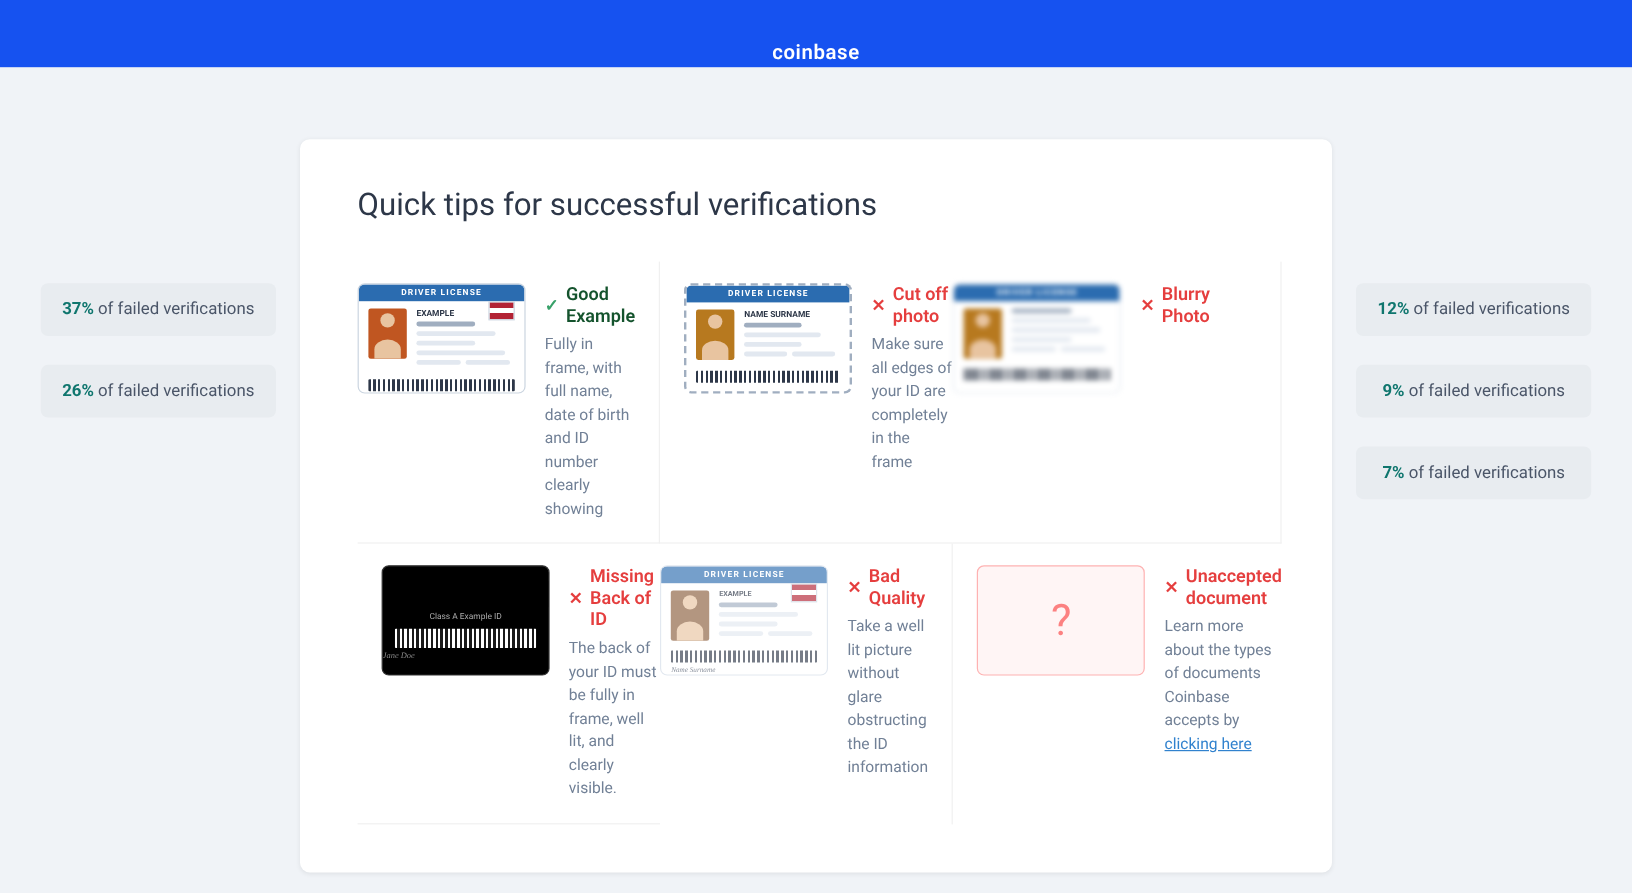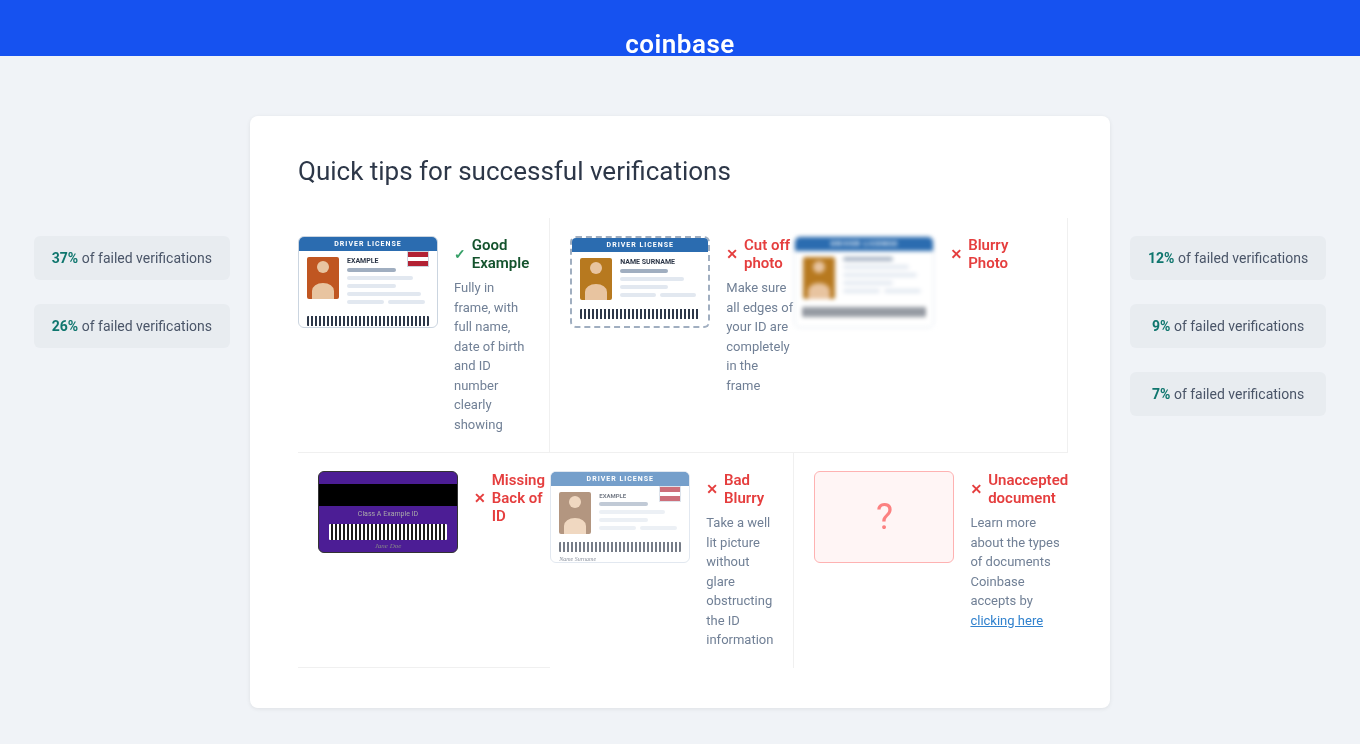--- a/index.html
+++ b/index.html
@@ -13,21 +13,21 @@
     
     .header {
       background: #1652f0;
       height: 56px;
       display: flex;
       align-items: center;
       justify-content: center;
     }
     .header-logo {
       color: white;
-      font-size: 26px;
+      font-size: 17px;
       font-weight: 600;
       letter-spacing: 0.5px;
       margin-top: 32px;
     }
 
     
     .main-content {
       display: flex;
       align-items: flex-start;
       justify-content: center;
@@ -231,22 +231,22 @@
       font-size: 6px;
       font-style: italic;
       color: #4a5568;
       margin: 0 8px 2px;
       font-family: cursive;
     }
 
     
     .id-back-card {
       width: 140px;
-      height: 82px;
-      background: #4c1d95;
+      height: 92px;
+      background: #000000;
       border-radius: 6px;
       border: 1px solid #333;
       position: relative;
       overflow: hidden;
     }
     .id-back-strip {
       background: #000;
       height: 22px;
       margin-top: 12px;
     }
@@ -259,21 +259,21 @@
     .id-back-barcode {
       height: 16px;
       background: repeating-linear-gradient(90deg, white 0px, white 2px, #1a1a1a 2px, #1a1a1a 4px);
       margin: 6px 10px 2px;
       border-radius: 1px;
     }
     .id-back-sig {
       font-size: 7px;
       font-style: italic;
       color: #888;
-      text-align: center;
+      text-align: left;
       font-family: cursive;
     }
 
     
     .question-mark {
       font-size: 36px;
       color: #fc8181;
     }
 
     
@@ -445,20 +445,21 @@
             <div class="id-back-label">Class A Example ID</div>
             <div class="id-back-barcode"></div>
             <div class="id-back-sig">Jane Doe</div>
           </div>
         </div>
         <div class="tip-content">
           <div class="tip-status">
             <span class="tip-status-icon bad">✕</span>
             <span class="tip-title bad">Missing Back of ID</span>
           </div>
+          <p class="tip-desc">The back of your ID must be fully in frame, well lit, and clearly visible.</p>
         </div>
       </div>
 
       <div class="tip-item">
         <div class="id-card-wrapper">
           <div class="id-card glare">
             <div class="id-top-bar">DRIVER LICENSE</div>
             <div class="id-body">
               <div class="id-photo" style="background: #8b5e3c;"></div>
               <div class="id-info">
@@ -475,21 +476,21 @@
             </div>
 
             <div style="position:absolute;top:0;left:0;right:0;bottom:0;background:rgba(255,255,255,0.35);pointer-events:none;border-radius:5px;"></div>
             <div class="id-barcode"></div>
             <div class="id-signature">Name Surname</div>
           </div>
         </div>
         <div class="tip-content">
           <div class="tip-status">
             <span class="tip-status-icon bad">✕</span>
-            <span class="tip-title bad">Bad Blurry</span>
+            <span class="tip-title bad">Bad Quality</span>
           </div>
           <p class="tip-desc">Take a well lit picture without glare obstructing the ID information</p>
         </div>
       </div>
 
       <div class="tip-item">
         <div class="id-card-wrapper">
           <div class="id-card unaccepted">
             <span class="question-mark">?</span>
           </div>

